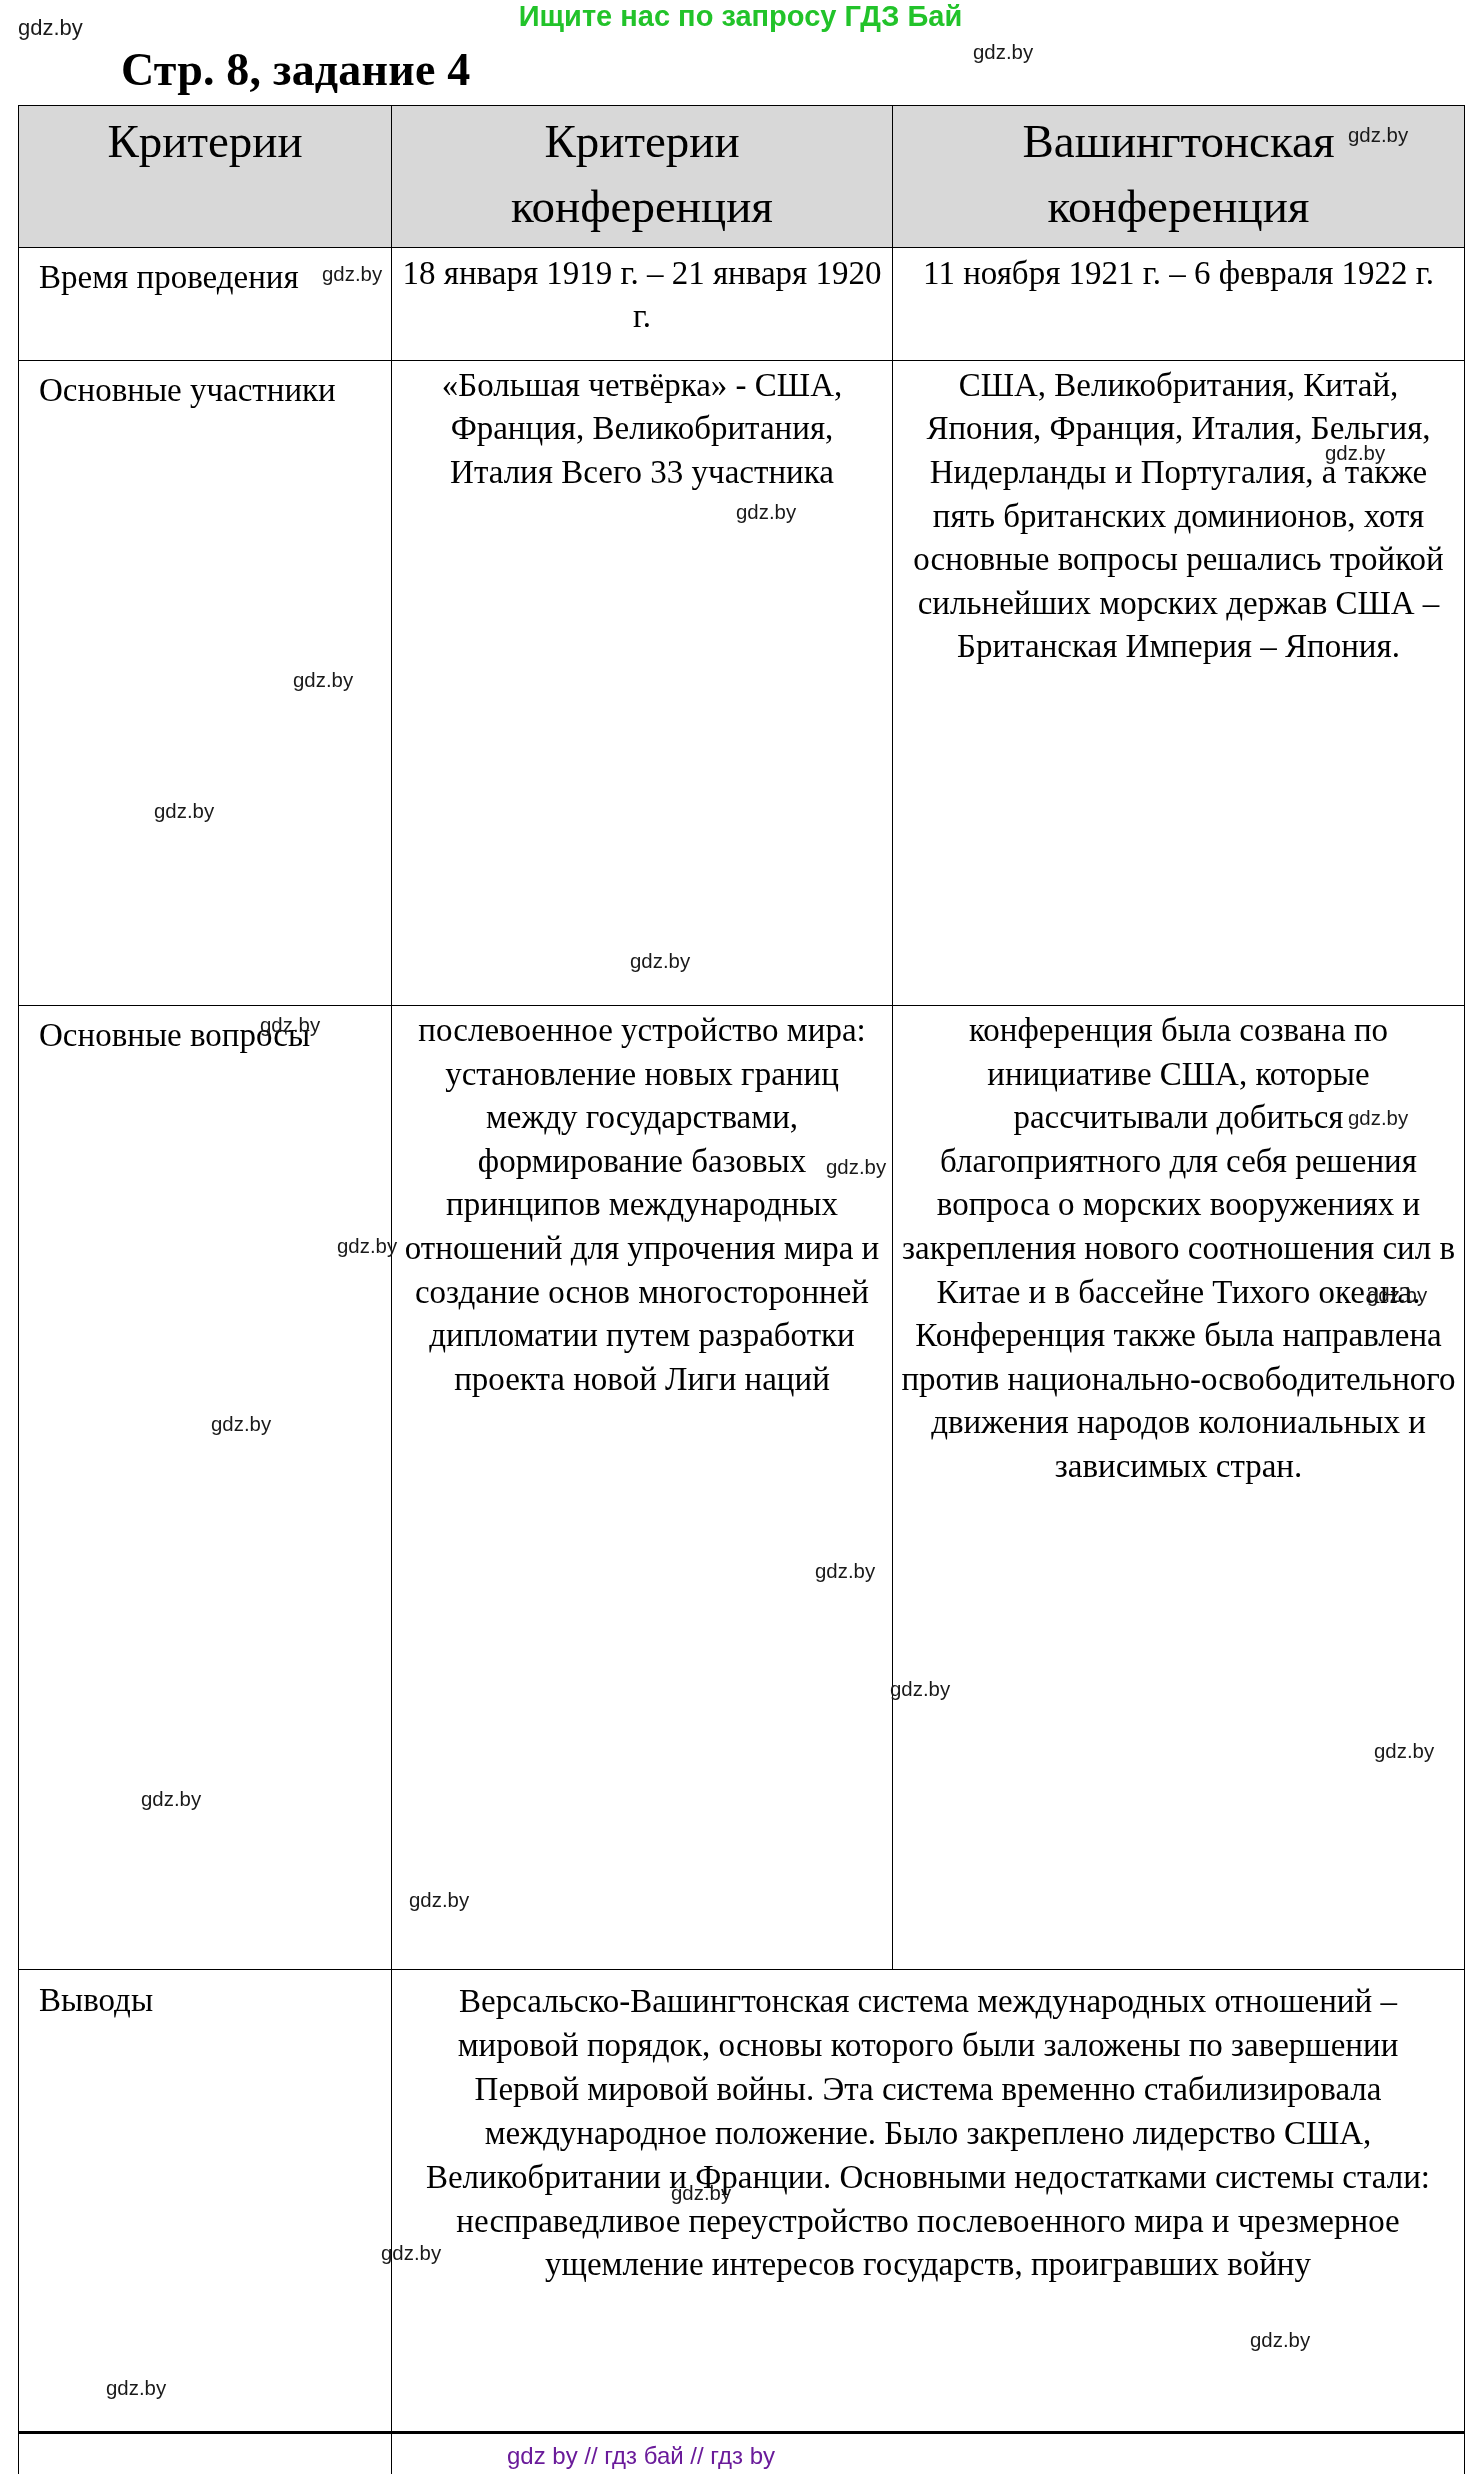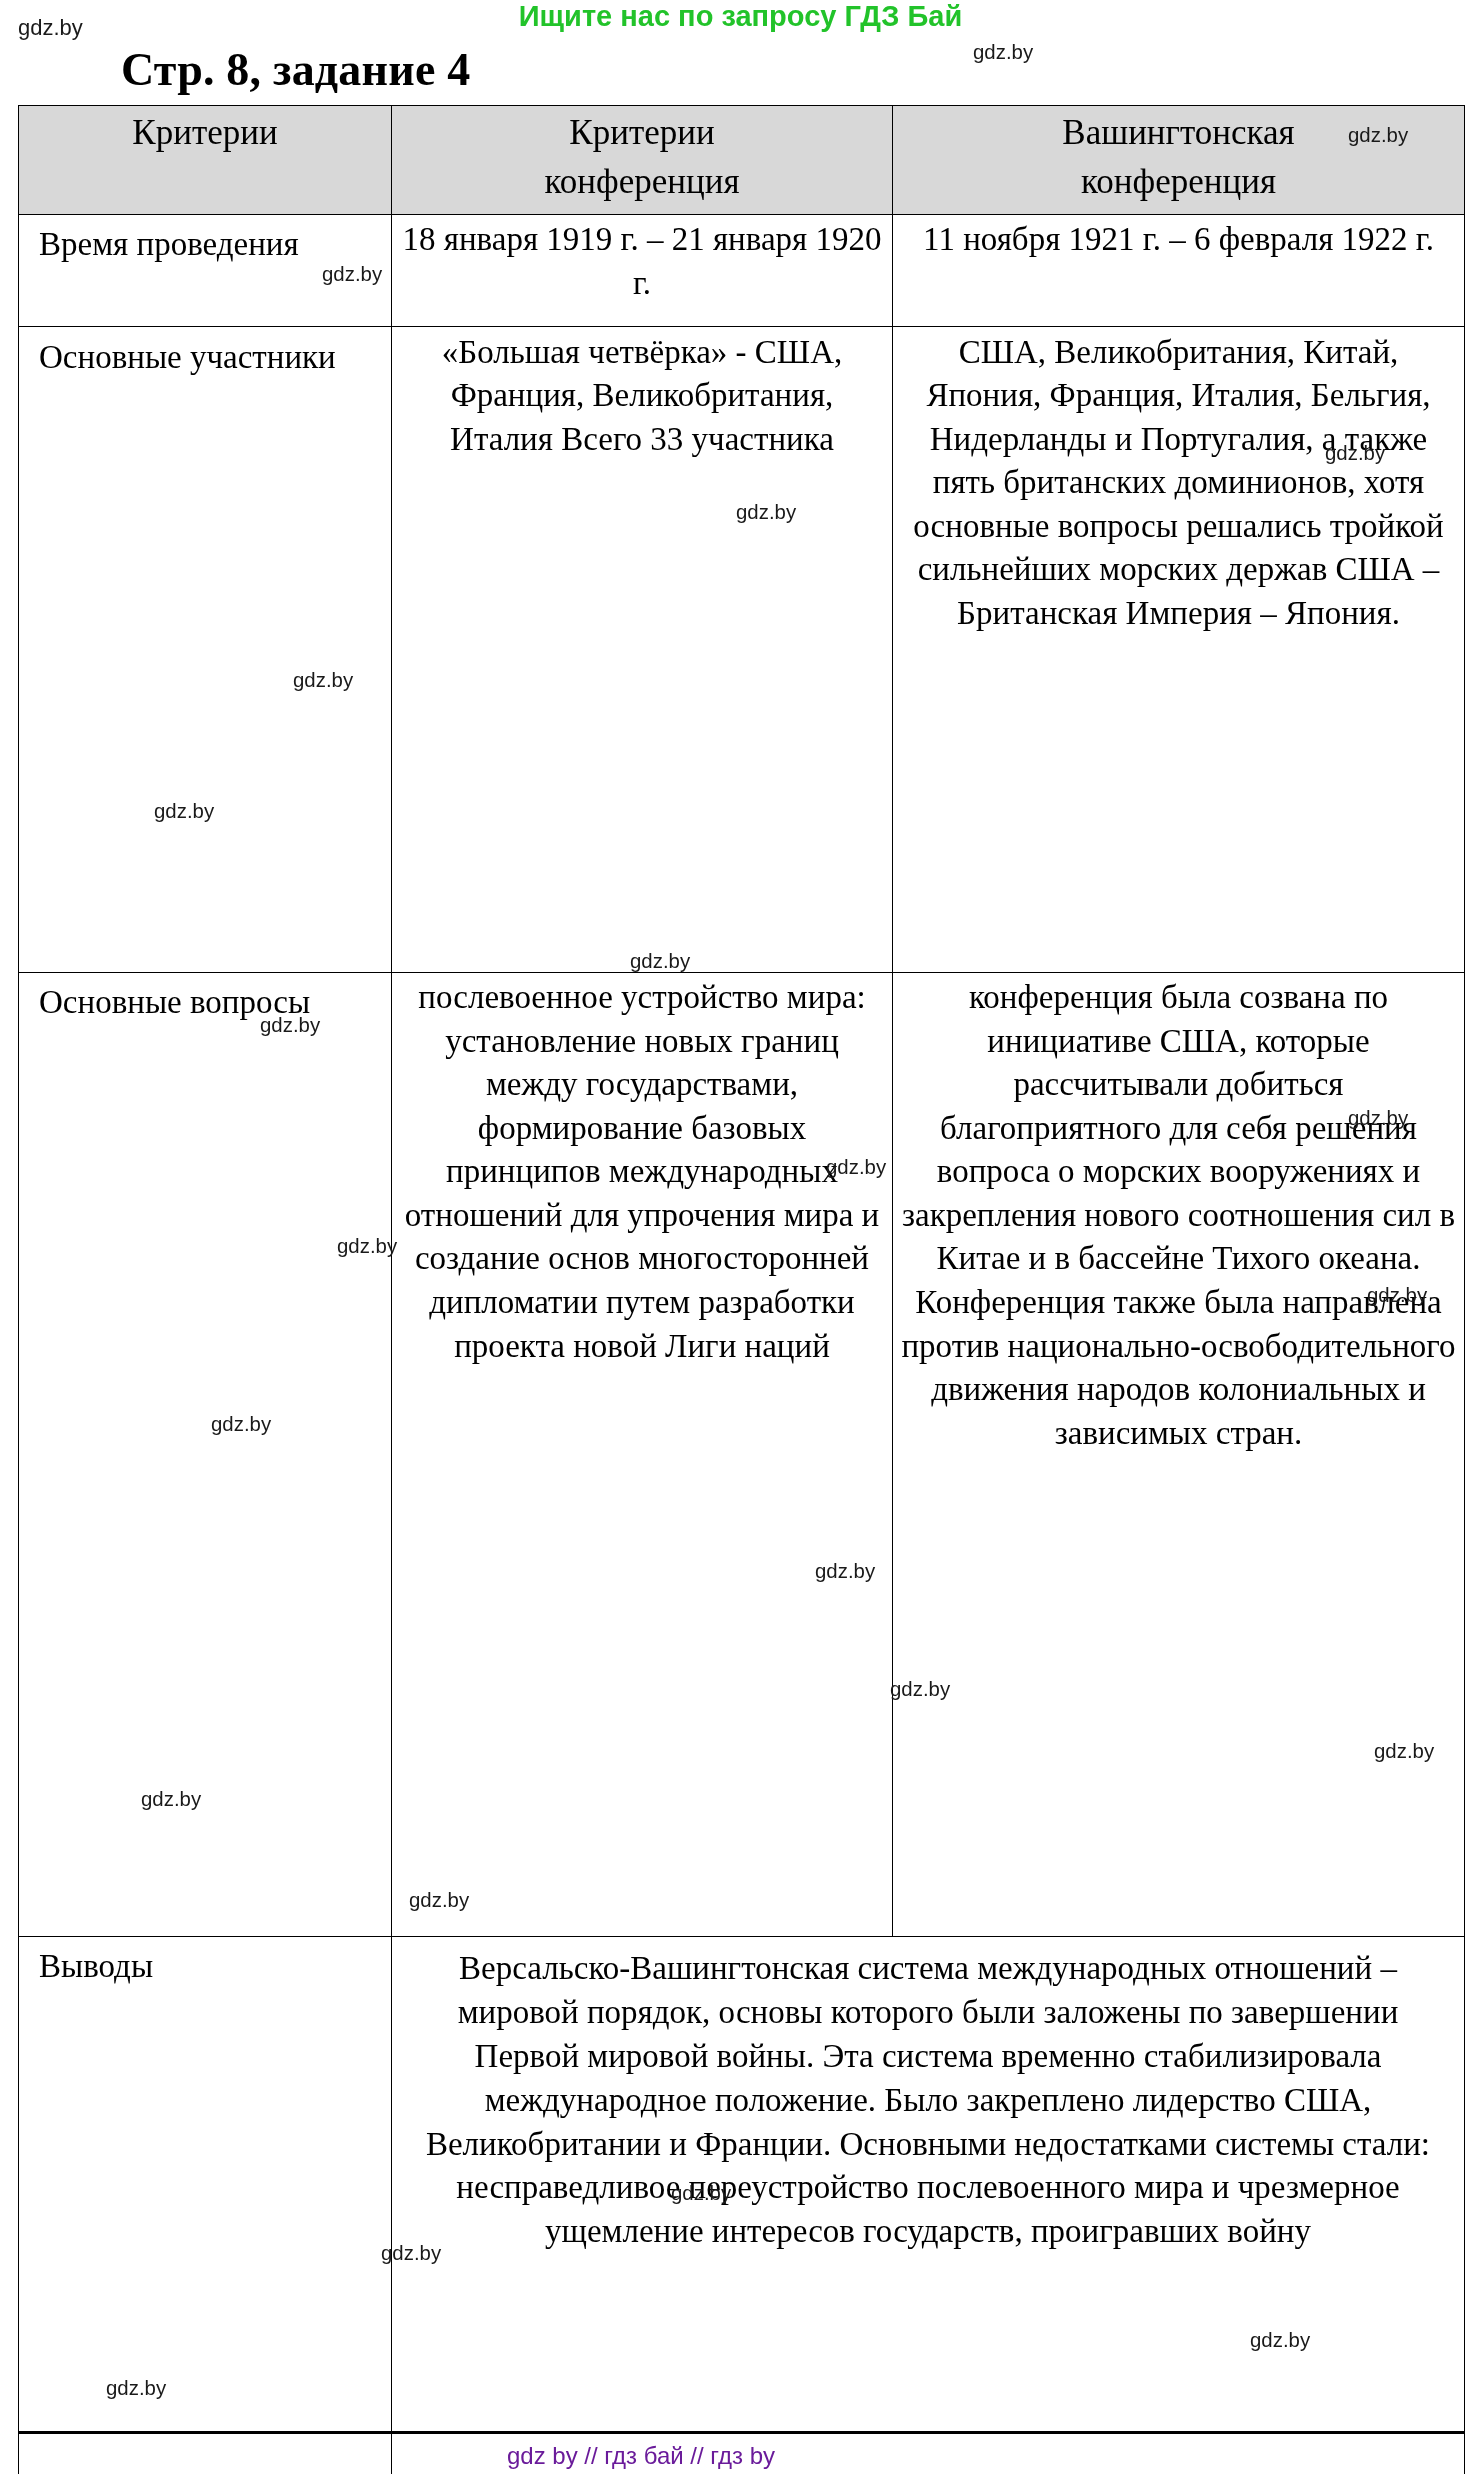--- a/index.html
+++ b/index.html
@@ -61,21 +61,21 @@
     padding: 3.3px 8.2px 8.2px 8.2px;
     font-weight: 400;
   }
   .col-criteria { width: 373px; }
   .col-paris    { width: 501px; }
   .col-wash     { width: 572px; }
 
   thead th {
     background: #d8d8d8;
     text-align: center;
-    font-size: 35px;
+    font-size: 47px;
     line-height: 1.38;
     padding-top: 6.5px;
     padding-bottom: 11.4px;
   }
   thead th.h-criteria { white-space: nowrap; }
 
   td.crit {
     text-align: left;
     padding-left: 20px;
     padding-top: 8.2px;

